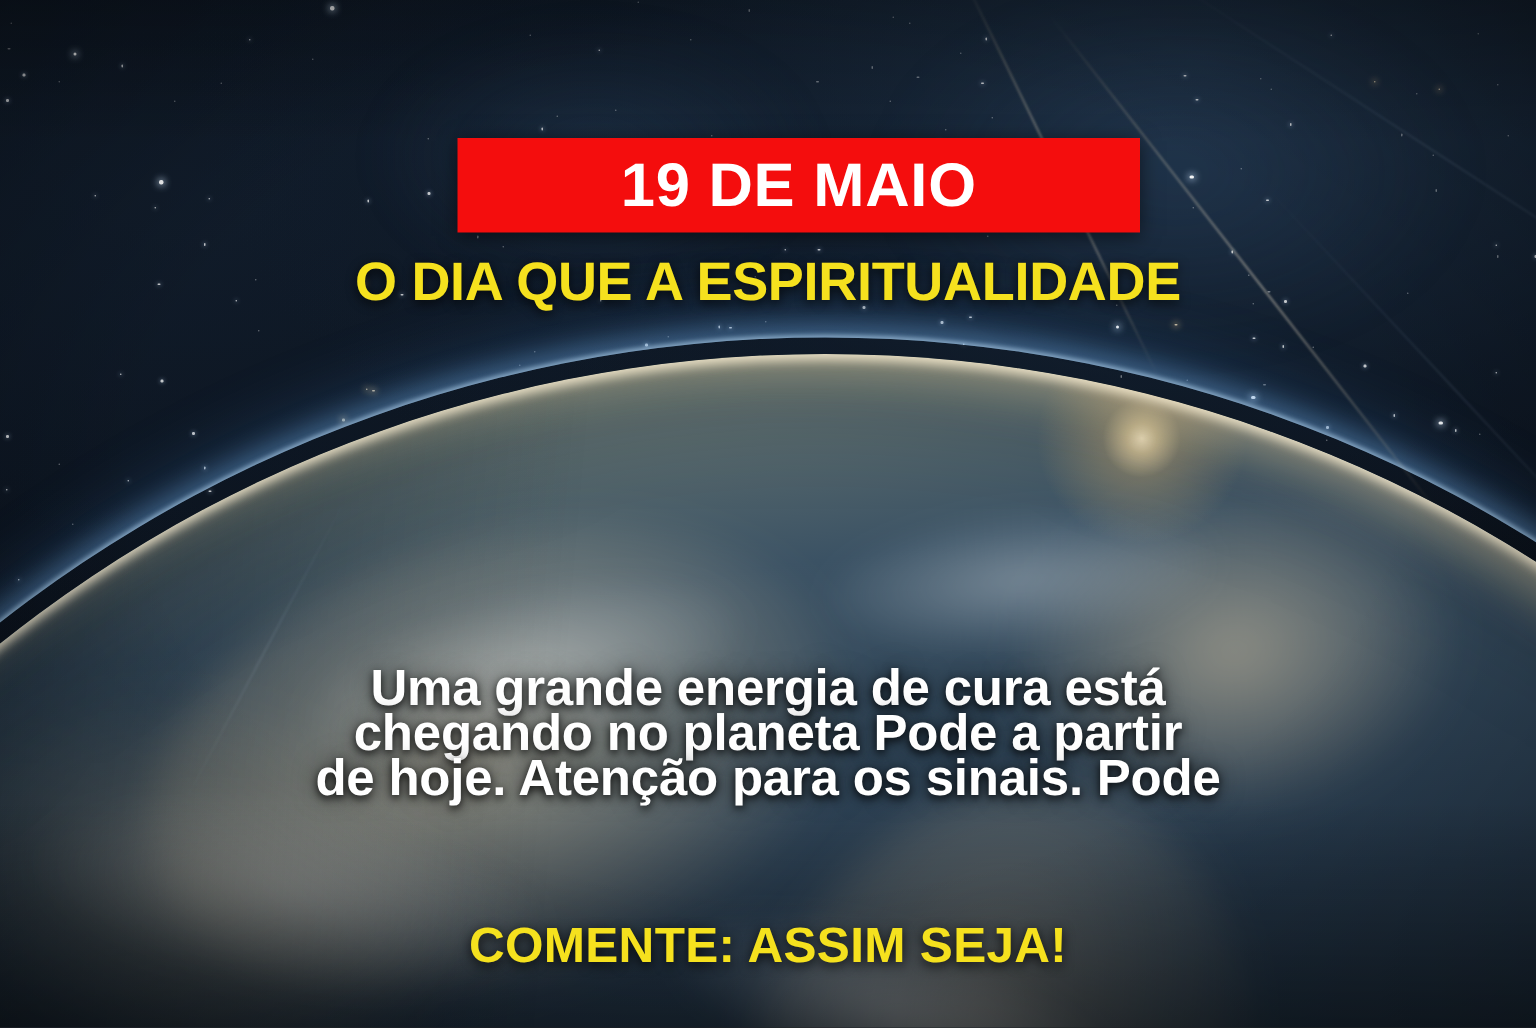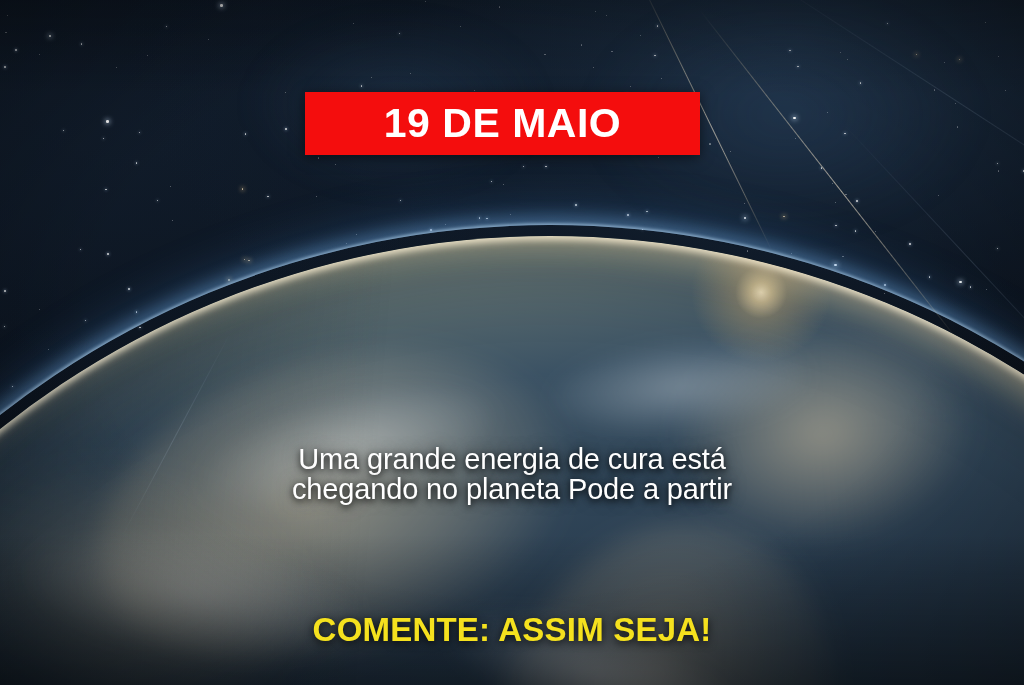--- a/index.html
+++ b/index.html
@@ -239,21 +239,21 @@
   .content {
     position: absolute;
     inset: 0;
     z-index: 10;
   }
 
   .date-banner {
     position: absolute;
     left: 305px;
     top: 92px;
-    width: 395px;
+    width: 455px;
     height: 63px;
     background: #f40d0d;
     display: flex;
     align-items: center;
     justify-content: center;
     box-shadow: 0 2px 12px rgba(0, 0, 0, .55);
   }
   .date-banner-text {
     color: #ffffff;
     font-size: 41px;
@@ -280,22 +280,22 @@
   }
   .headline .ln { display: block; white-space: nowrap; }
 
   .body-copy {
     position: absolute;
     left: 0;
     right: 0;
     top: 444px;
     text-align: center;
     color: #ffffff;
-    font-size: 29px;
-    font-weight: normal;
+    font-size: 34px;
+    font-weight: bold;
     line-height: 30px;
     letter-spacing: -0.15px;
     text-shadow:
       0 2px 6px rgba(0, 0, 0, .88),
       0 0 16px rgba(0, 0, 0, .55);
     padding: 0 10px;
   }
   .body-copy .ln { display: block; white-space: nowrap; }
 
   .cta {
@@ -485,23 +485,25 @@
 
   <div class="vignette"></div>
 
   <div class="content">
 
     <div class="date-banner">
       <span class="date-banner-text">19 DE MAIO</span>
     </div>
 
     <div class="headline">
+      <span class="ln">O DIA QUE A ESPIRITUALIDADE</span>
     </div>
 
     <div class="body-copy">
       <span class="ln">Uma grande energia de cura está</span>
       <span class="ln">chegando no planeta Pode a partir</span>
+      <span class="ln">de hoje. Atenção para os sinais. Pode</span>
     </div>
 
     <div class="cta">COMENTE: ASSIM SEJA!</div>
 
   </div>
 </div>
 
 </body></html>

